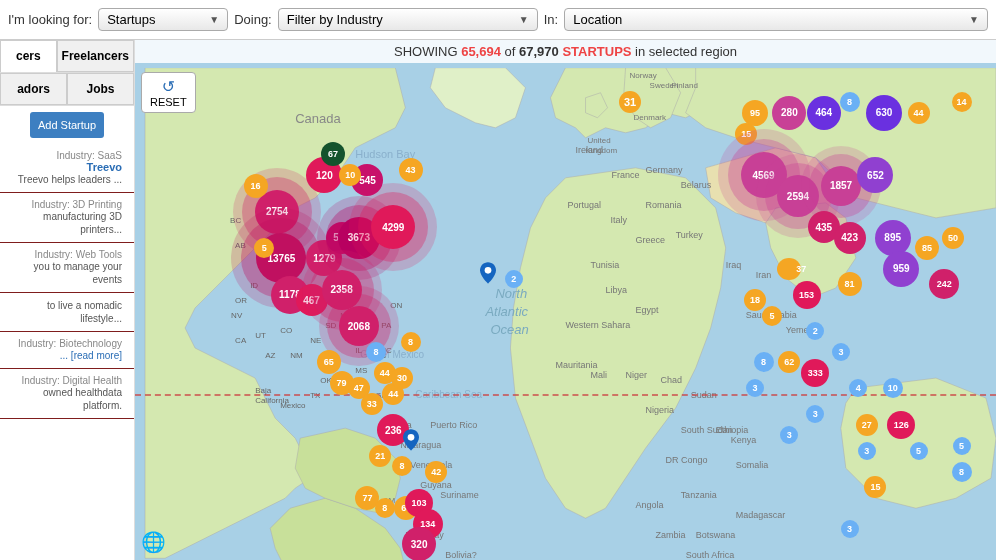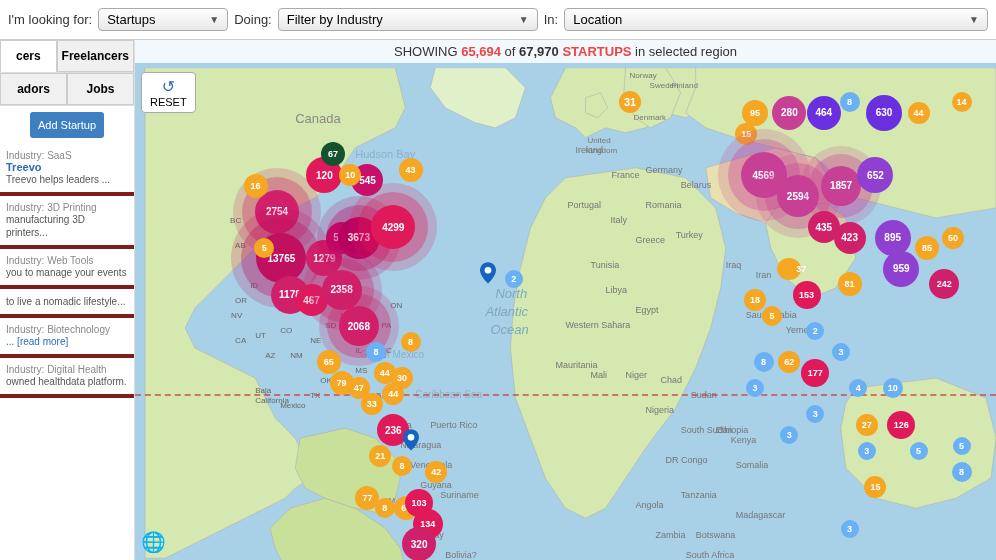--- a/index.html
+++ b/index.html
@@ -96,23 +96,24 @@
       background: #3d7fc1;
       color: #fff;
       border: none;
       border-radius: 3px;
       padding: 7px 8px;
       font-size: 11px;
       cursor: pointer;
       text-align: center;
     }
     .startup-item {
-      padding: 6px 6px;
-      border-bottom: 4px solid #7f1d1d;
+      padding: 6px 12px;
+      border-bottom: 1px solid #7f1d1d;
       font-size: 10px;
+      text-align: right;
     }
     .startup-item .title {
       font-weight: bold;
       color: #2a6db5;
       font-size: 11px;
     }
     .startup-item .desc {
       color: #555;
       font-size: 10px;
       line-height: 1.3;
@@ -497,21 +498,21 @@
       <div class="cluster" style="left: 92%; top: 40%; width: 24px; height: 24px; background: rgb(245, 166, 35); font-size: 9px;">85</div>
       <div class="cluster" style="left: 95%; top: 38%; width: 22px; height: 22px; background: rgb(245, 166, 35); font-size: 9px;">50</div>
       <div class="cluster" style="left: 76%; top: 44%; width: 22px; height: 22px; background: rgb(245, 166, 35); font-size: 9px; padding-left: 24px;">37</div>
       <div class="cluster" style="left: 72%; top: 50%; width: 22px; height: 22px; background: rgb(245, 166, 35); font-size: 9px;">18</div>
       <div class="cluster" style="left: 74%; top: 53%; width: 20px; height: 20px; background: rgb(245, 166, 35); font-size: 9px;">5</div>
       <div class="cluster" style="left: 78%; top: 49%; width: 28px; height: 28px; background: rgb(224, 25, 90); font-size: 9px;">153</div>
       <div class="cluster" style="left: 83%; top: 47%; width: 24px; height: 24px; background: rgb(245, 166, 35); font-size: 9px;">81</div>
       <div class="cluster" style="left: 89%; top: 44%; width: 36px; height: 36px; background: rgb(144, 64, 208); font-size: 10px;">959</div>
       <div class="cluster" style="left: 94%; top: 47%; width: 30px; height: 30px; background: rgb(208, 32, 106); font-size: 9px;">242</div>
       <div class="cluster" style="left: 76%; top: 62%; width: 22px; height: 22px; background: rgb(245, 166, 35); font-size: 9px;">62</div>
-      <div class="cluster" style="left: 79%; top: 64%; width: 28px; height: 28px; background: rgb(224, 25, 90); font-size: 9px;">177</div>
+      <div class="cluster" style="left: 79%; top: 64%; width: 28px; height: 28px; background: rgb(224, 25, 90); font-size: 9px;">333</div>
       <div class="cluster" style="left: 72%; top: 67%; width: 18px; height: 18px; background: rgb(106, 176, 245); font-size: 9px;">3</div>
       <div class="cluster" style="left: 73%; top: 62%; width: 20px; height: 20px; background: rgb(106, 176, 245); font-size: 9px;">8</div>
       <div class="cluster" style="left: 82%; top: 60%; width: 18px; height: 18px; background: rgb(106, 176, 245); font-size: 9px;">3</div>
       <div class="cluster" style="left: 79%; top: 56%; width: 18px; height: 18px; background: rgb(106, 176, 245); font-size: 9px;">2</div>
       <div class="cluster" style="left: 79%; top: 72%; width: 18px; height: 18px; background: rgb(106, 176, 245); font-size: 9px;">3</div>
       <div class="cluster" style="left: 76%; top: 76%; width: 18px; height: 18px; background: rgb(106, 176, 245); font-size: 9px;">3</div>
       <div class="cluster" style="left: 84%; top: 67%; width: 18px; height: 18px; background: rgb(106, 176, 245); font-size: 9px;">4</div>
       <div class="cluster" style="left: 88%; top: 67%; width: 20px; height: 20px; background: rgb(106, 176, 245); font-size: 9px;">10</div>
       <div class="cluster" style="left: 85%; top: 74%; width: 22px; height: 22px; background: rgb(245, 166, 35); font-size: 9px;">27</div>
       <div class="cluster" style="left: 89%; top: 74%; width: 28px; height: 28px; background: rgb(224, 25, 90); font-size: 9px;">126</div>

